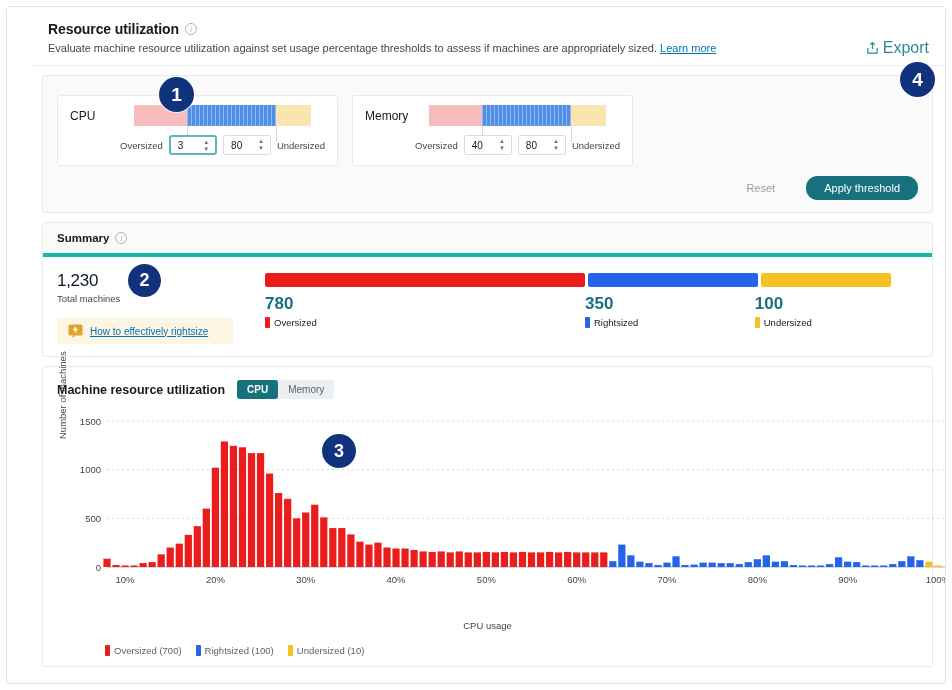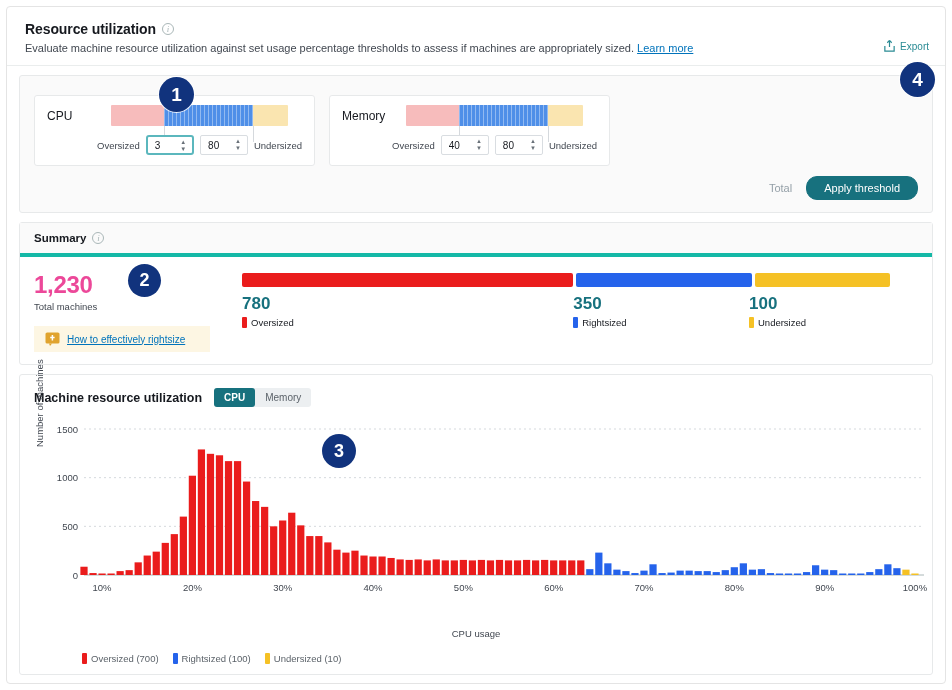--- a/index.html
+++ b/index.html
@@ -12,20 +12,21 @@
   body { position: relative; }
 
   .frame {
     position: absolute;
     left: 6px; top: 6px;
     width: 940px; height: 678px;
     background: #ffffff;
     border: 1px solid #e4e4e4;
     border-radius: 4px;
     overflow: hidden;
+    padding-left: 23px;
   }
 
   
   .page-head { padding: 14px 18px 10px 18px; position: relative; }
   .page-title-row { display: flex; align-items: center; gap: 6px; }
   .page-title {
     font-size: 14px; font-weight: bold; color: #16191f; letter-spacing: -0.1px;
   }
   .info-icon {
     width: 12px; height: 12px; border-radius: 50%;
@@ -34,21 +35,21 @@
     font-family: "Liberation Serif", serif; font-style: italic;
     display: inline-block;
   }
   .page-desc {
     margin-top: 4px; font-size: 11px; color: #414750; line-height: 14px;
   }
   .page-desc a { color: #0073bb; text-decoration: underline; }
   .export-btn {
     position: absolute; right: 16px; top: 32px;
     display: flex; align-items: center; gap: 4px;
-    font-size: 10px; color: #2a8b94; cursor: pointer;
+    font-size: 16px; color: #2a8b94; cursor: pointer;
   }
   .export-icon { width: 13px; height: 14px; display: block; }
 
   .hrule { height: 1px; background: #eaeded; margin: 0 0 0 0; }
 
   
   .card {
     margin: 9px 12px 0 12px;
     background: #ffffff;
     border: 1px solid #e7e9ea;
@@ -106,31 +107,32 @@
 
   .thr-actions {
     display: flex; align-items: center; justify-content: flex-end;
     gap: 14px; margin-top: 10px;
   }
   .reset-btn { font-size: 11px; color: #95a0a8; cursor: pointer; }
   .apply-btn {
     background: #17717e; color: #ffffff; font-size: 11px;
     padding: 5px 17px; border-radius: 11px; cursor: pointer;
     border: 1px solid #17717e;
+    margin-left: 17px;
   }
 
   
   .summary-head {
     background: #fafafa; border-bottom: 4px solid #14b8a6;
     padding: 9px 14px; display: flex; align-items: center; gap: 6px;
   }
   .summary-head .t { font-size: 11.5px; font-weight: bold; color: #16191f; }
   .summary-body { padding: 14px 14px 12px 14px; display: flex; position: relative; }
   .sum-left { width: 208px; }
-  .sum-total { font-size: 24px; font-weight: bold; color: #ec4899; letter-spacing: -0.3px; }
+  .sum-total { font-size: 17px; font-weight: normal; color: #0f172a; letter-spacing: -0.3px; }
   .sum-total-lbl { font-size: 9.5px; color: #414750; margin-top: 2px; }
   .callout {
     margin-top: 14px; background: #fdf6e3; border-left: 3px solid #fdf6e3;
     padding: 6px 8px; display: flex; align-items: center; gap: 7px;
     width: 176px;
   }
   .callout a { font-size: 10px; color: #0073bb; text-decoration: underline; }
   .bulb { width: 15px; height: 14px; display: block; }
 
   .sum-right { flex: 1; padding-top: 2px; }
@@ -273,21 +275,21 @@
               <span>▲</span>
               <span>▼</span>
             </span>
           </div>
           <span class="thr-side">Undersized</span>
         </div>
       </div>
     </div>
 
     <div class="thr-actions">
-      <span class="reset-btn">Total</span>
+      <span class="reset-btn">Reset</span>
       <span class="apply-btn">Apply threshold</span>
     </div>
   </div>
 
   <div class="card">
     <div class="summary-head">
       <span class="t">Summary</span>
       <span class="info-icon">i</span>
     </div>
     <div class="summary-body">

